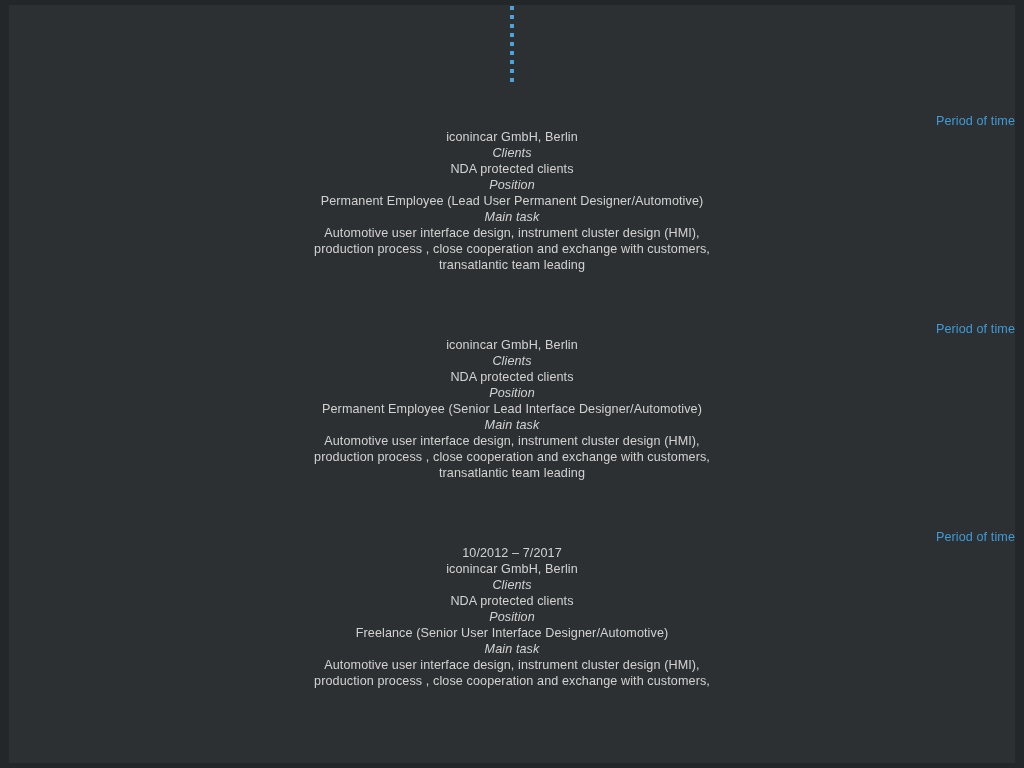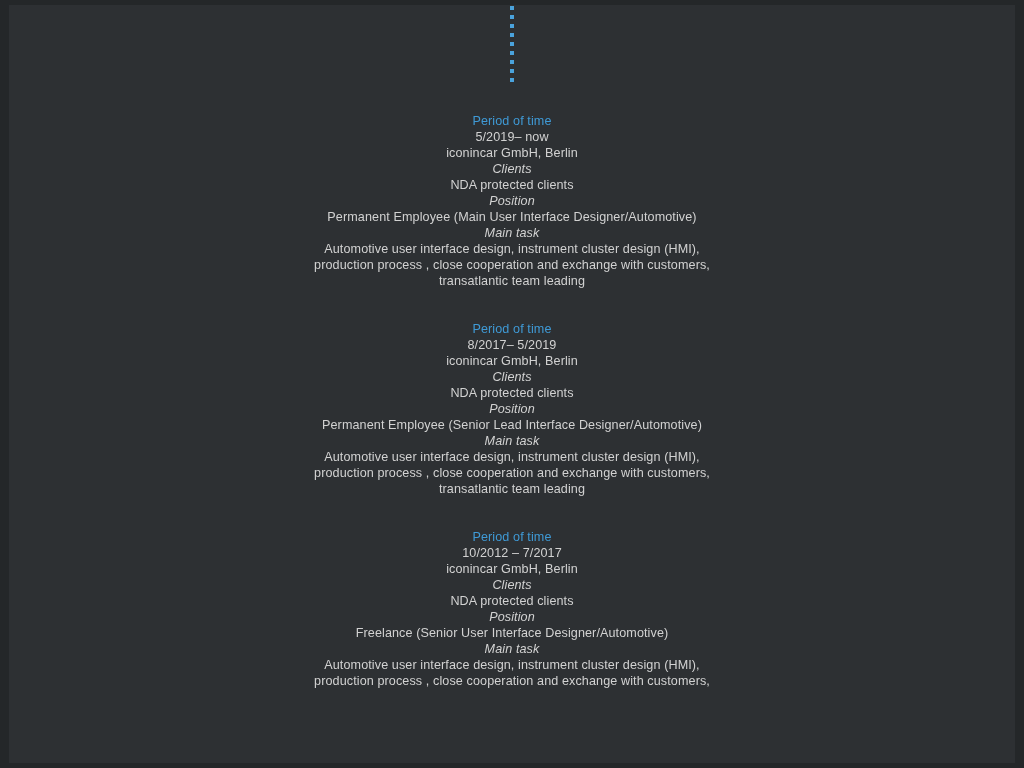--- a/index.html
+++ b/index.html
@@ -70,20 +70,21 @@
     display: block;
     font-size: 12.6px;
     line-height: 16px;
     color: #d2d2d2;
     letter-spacing: 0.1px;
     white-space: pre;
   }
 
   .entry-line.heading {
     color: #3f9ad6;
+    text-align: right;
   }
 
   .entry-line.label {
     color: #d2d2d2;
     font-style: italic;
   }
 </style>
 </head>
 <body>
 
@@ -99,35 +100,33 @@
       <div class="timeline-dot" style="top:46px"></div>
       <div class="timeline-dot" style="top:55px"></div>
       <div class="timeline-dot" style="top:64px"></div>
       <div class="timeline-dot" style="top:73px"></div>
     </div>
 
     <div class="entries">
 
       <div class="entry" style="top:108px">
         <span class="entry-line heading">Period of time</span>
-        <span class="entry-line">5/2019– now</span>
         <span class="entry-line">iconincar GmbH, Berlin</span>
         <span class="entry-line label">Clients</span>
         <span class="entry-line">NDA protected clients</span>
         <span class="entry-line label">Position</span>
-        <span class="entry-line">Permanent Employee (Main User Interface Designer/Automotive)</span>
+        <span class="entry-line">Permanent Employee (Lead User Permanent Designer/Automotive)</span>
         <span class="entry-line label">Main task</span>
         <span class="entry-line">Automotive user interface design, instrument cluster design (HMI),</span>
         <span class="entry-line">production process , close cooperation and exchange with customers,</span>
         <span class="entry-line">transatlantic team leading</span>
       </div>
 
       <div class="entry" style="top:316px">
         <span class="entry-line heading">Period of time</span>
-        <span class="entry-line">8/2017– 5/2019</span>
         <span class="entry-line">iconincar GmbH, Berlin</span>
         <span class="entry-line label">Clients</span>
         <span class="entry-line">NDA protected clients</span>
         <span class="entry-line label">Position</span>
         <span class="entry-line">Permanent Employee (Senior Lead Interface Designer/Automotive)</span>
         <span class="entry-line label">Main task</span>
         <span class="entry-line">Automotive user interface design, instrument cluster design (HMI),</span>
         <span class="entry-line">production process , close cooperation and exchange with customers,</span>
         <span class="entry-line">transatlantic team leading</span>
       </div>

